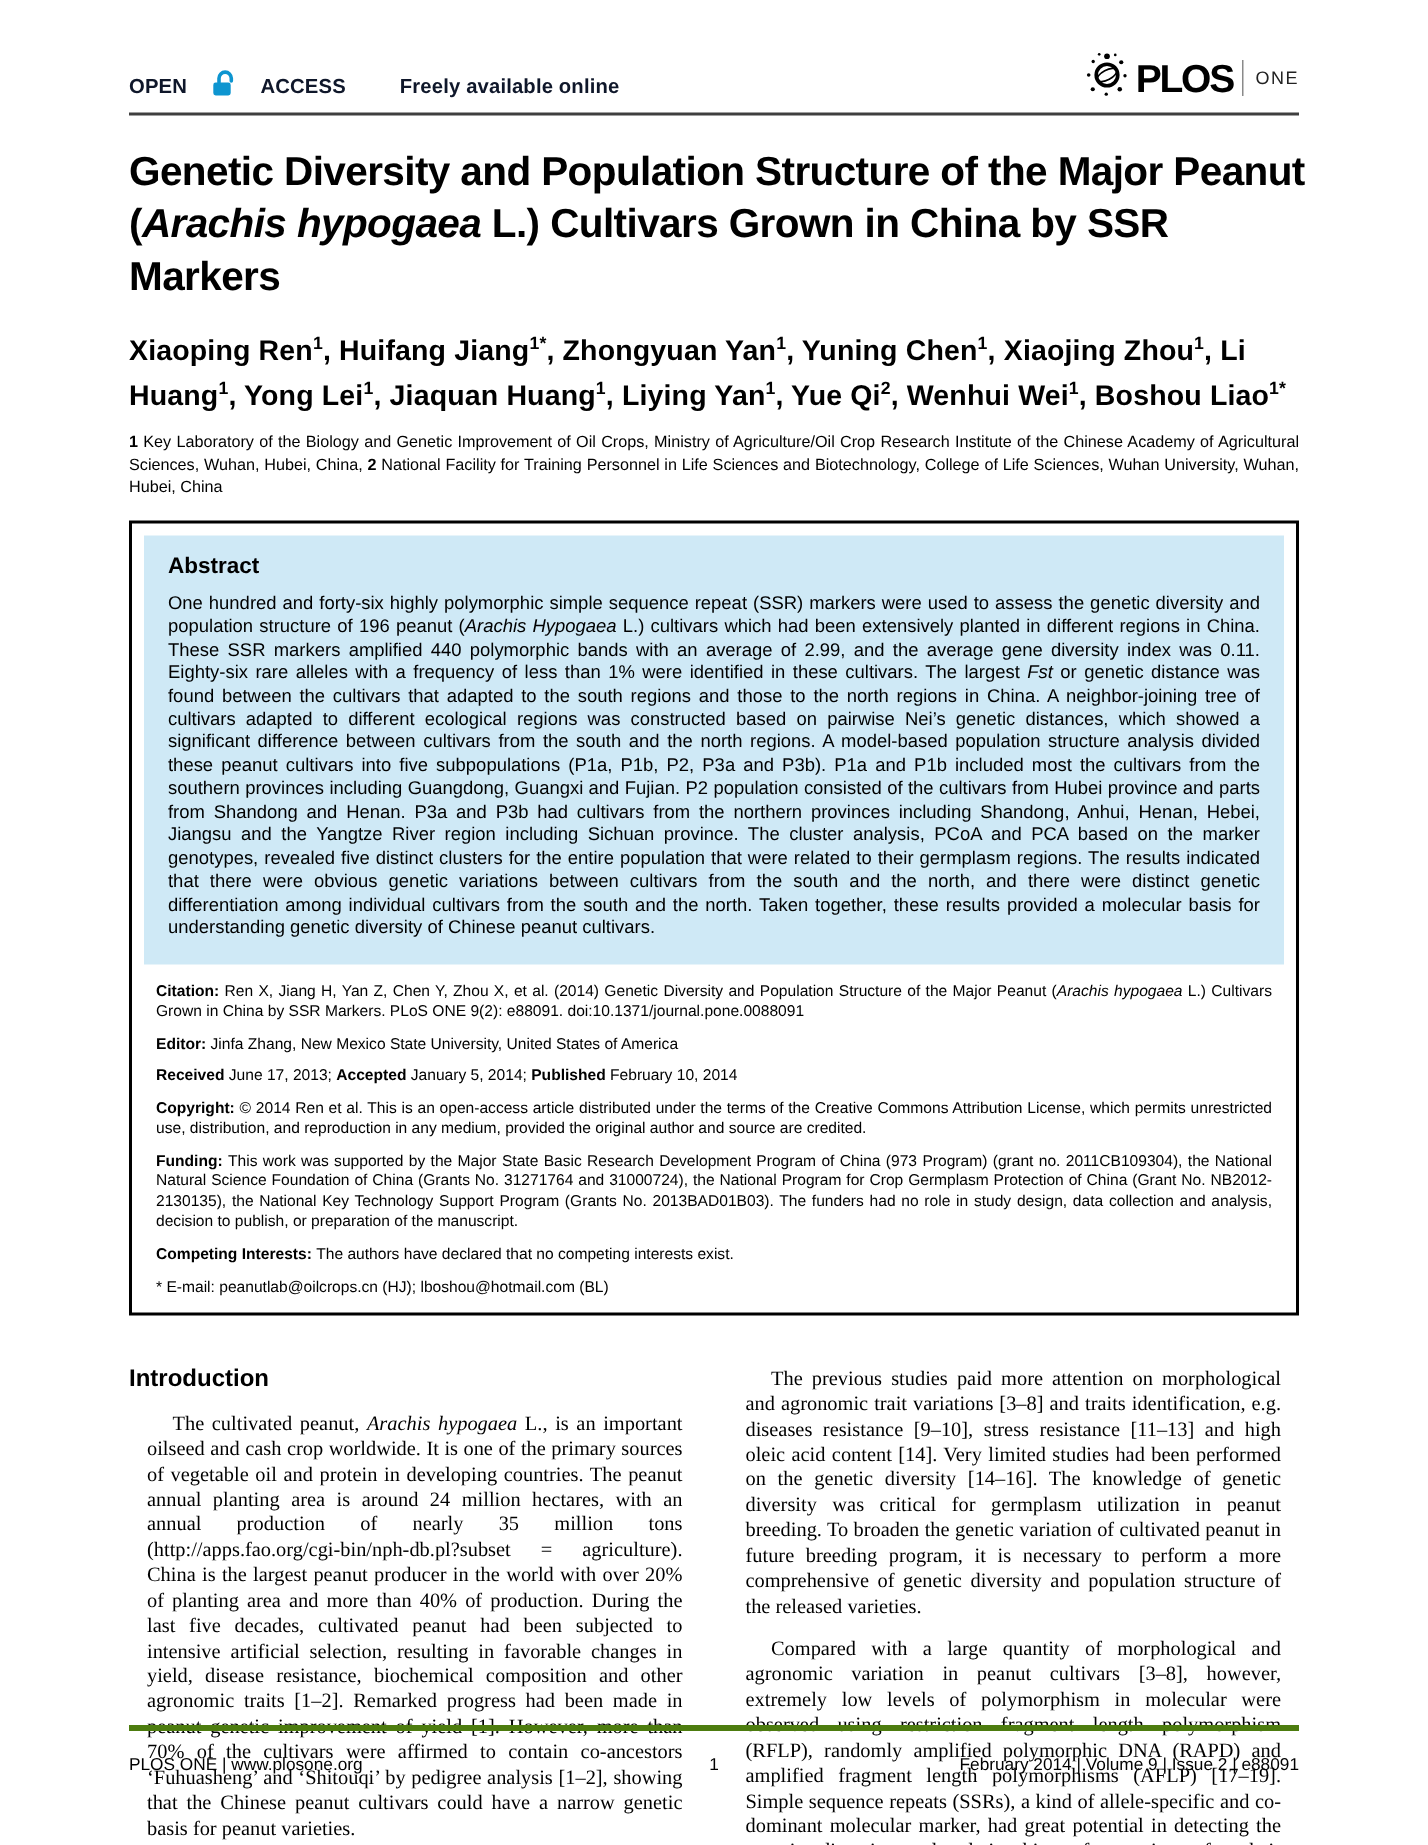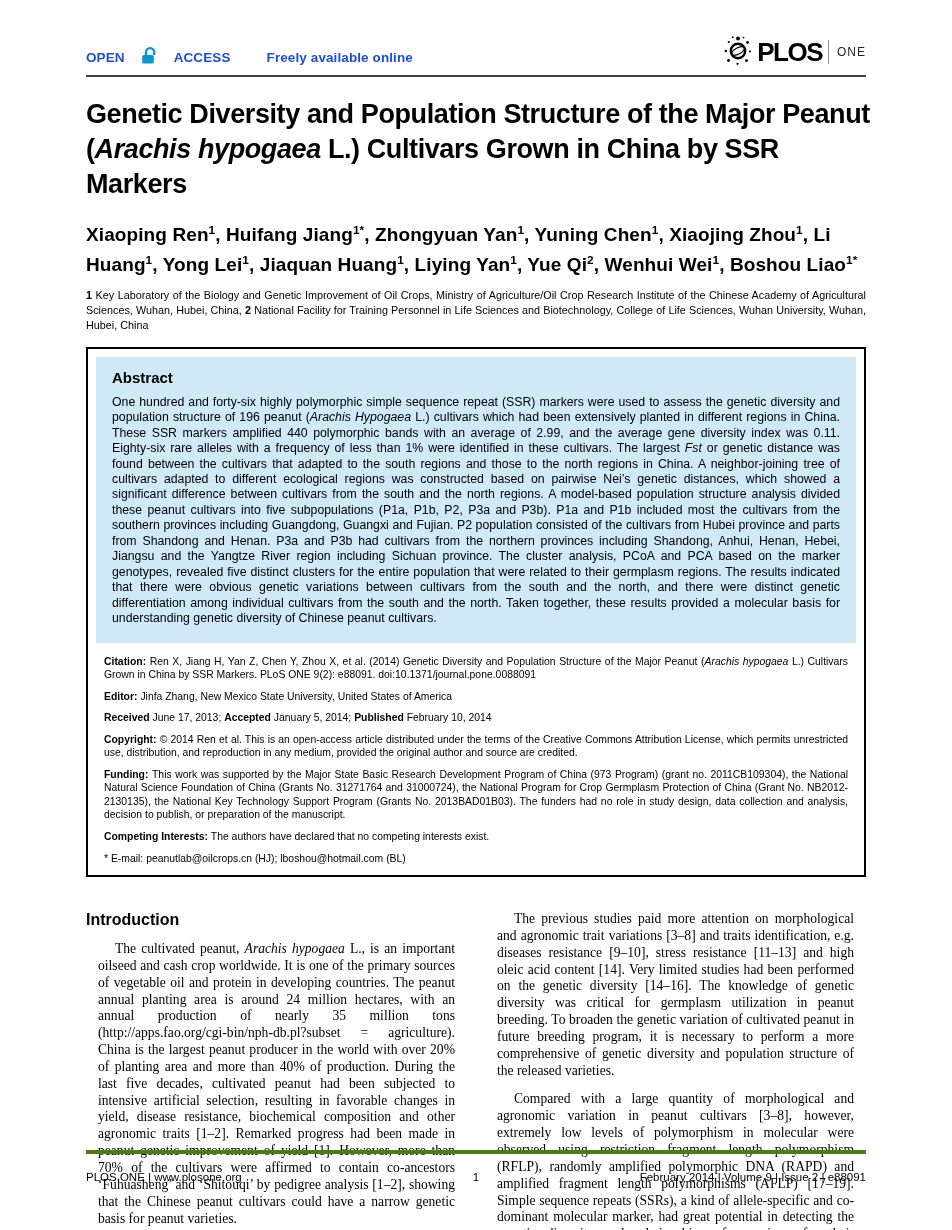--- a/index.html
+++ b/index.html
@@ -5,21 +5,21 @@
   html,body{margin:0;padding:0;background:#ffffff;}
   .page{position:relative;width:952px;height:1230px;background:#fff;overflow:hidden;
         font-family:"Liberation Sans",sans-serif;color:#000;}
   .content{padding:36px 86px 0 86px;}
   .it{font-style:italic;}
   .bd{font-weight:bold;}
   sup{font-size:62%;line-height:0;vertical-align:super;}
 
   
   .hdr{display:flex;justify-content:space-between;align-items:flex-end;height:34px;}
-  .oa{display:flex;align-items:center;gap:16px;color:#1d4ed8;font-weight:bold;
+  .oa{display:flex;align-items:center;gap:16px;color:#0f172a;font-weight:bold;
       font-size:13.5px;letter-spacing:0.1px;padding-bottom:2px;}
   .oa .tagline{margin-left:20px;}
   .plos{display:flex;align-items:center;}
   .plos .word{font-size:26px;font-weight:bold;letter-spacing:-1.5px;line-height:1;}
   .plos .sep{width:1px;height:24px;background:#8a8a8a;margin:0 8px 0 6px;}
   .plos .one{font-size:12px;letter-spacing:1px;font-weight:normal;color:#222;}
   .hdr-rule{border:none;border-top:2px solid #3f3f3f;margin:5px 0 0 0;}
 
   
   .title{margin-top:20px;width:800px;font-size:27px;font-weight:bold;

